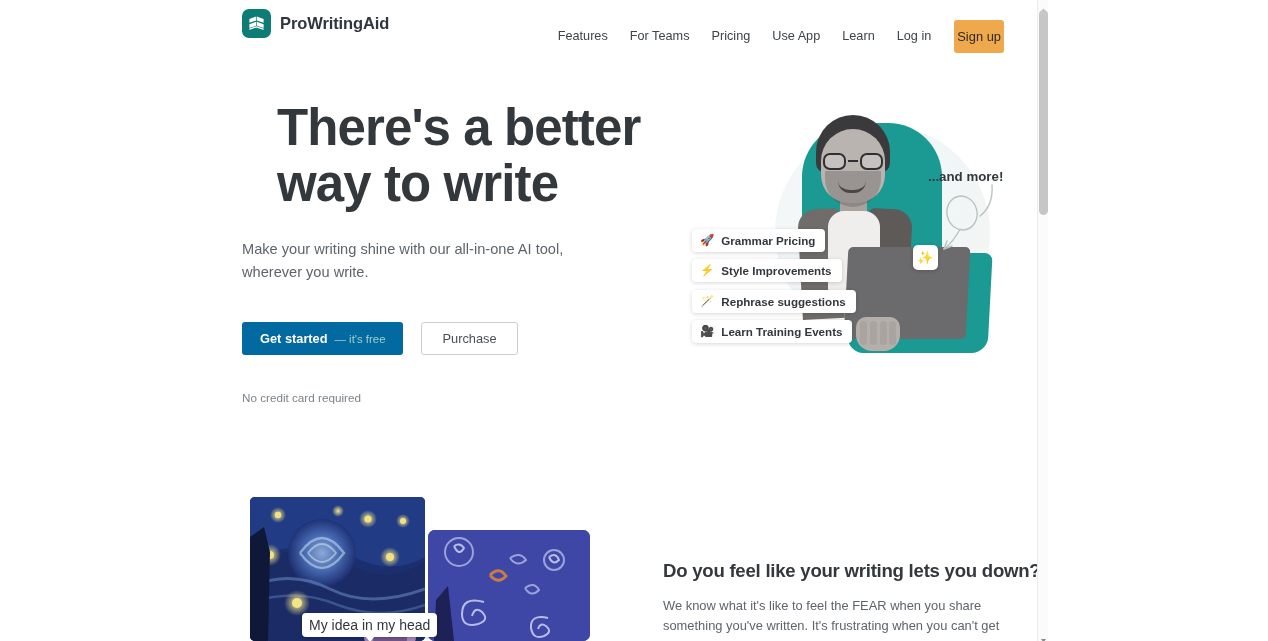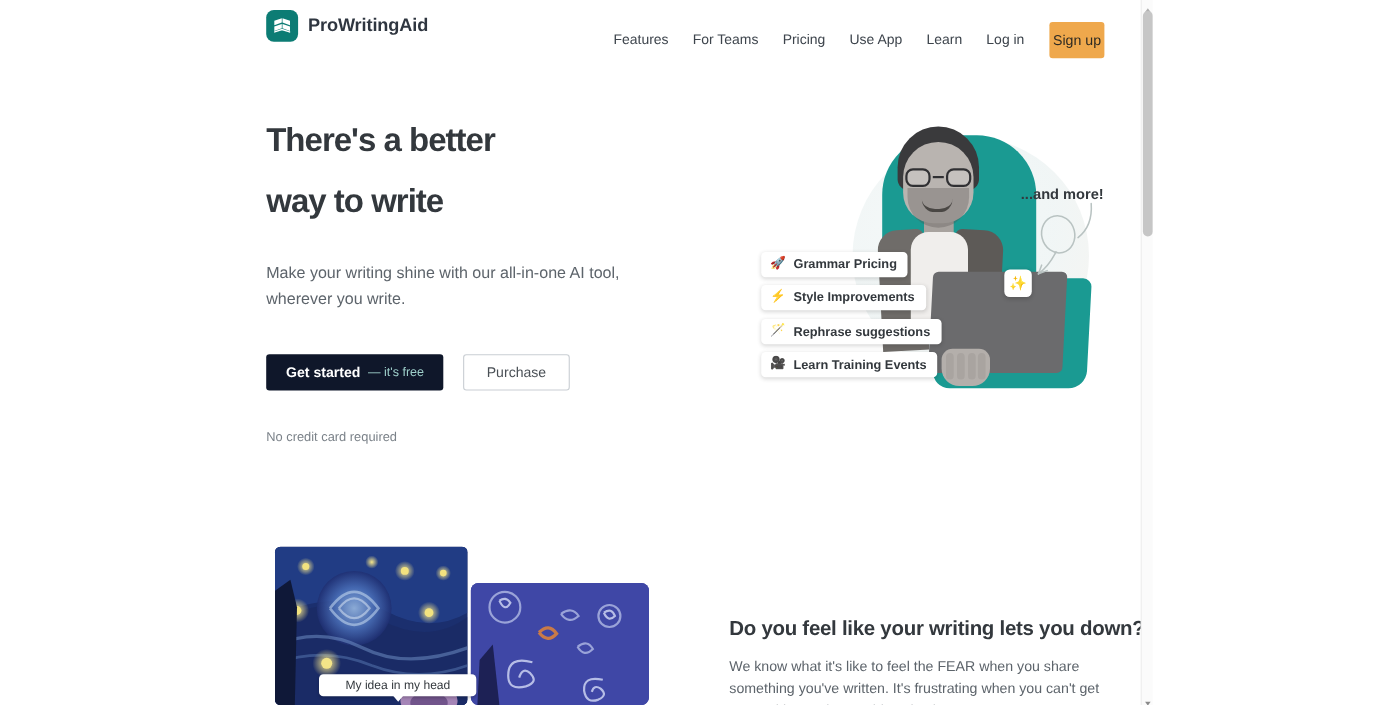--- a/index.html
+++ b/index.html
@@ -95,44 +95,45 @@
 
   
   #hero-text {
     position: absolute;
     left: 242px;
     top: 100px;
     width: 400px;
   }
 
   #hero-title {
-    font-size: 30px;
+    font-size: 51px;
     line-height: 56px;
     font-weight: bold;
     color: #33383d;
     letter-spacing: -0.9px;
+    margin-left: 35px;
   }
 
   #hero-subtitle {
     margin-top: 26px;
     font-size: 14.6px;
     line-height: 23px;
     color: #5d646b;
     width: 325px;
   }
 
   #hero-ctas {
     margin-top: 38px;
     display: flex;
     align-items: center;
     gap: 18px;
   }
 
   #get-started-btn {
-    background: #0f172a;
+    background: #0369a1;
     border: none;
     border-radius: 3px;
     padding: 0 18px;
     height: 33px;
     display: flex;
     align-items: center;
     gap: 7px;
     cursor: pointer;
     font-family: "Liberation Sans", sans-serif;
   }
@@ -416,26 +417,26 @@
     top: 530px;
     width: 162px;
     height: 111px;
     border-radius: 7px;
     overflow: hidden;
     background: #3b43a0;
   }
 
   #idea-tooltip {
     position: absolute;
-    left: 290px;
+    left: 302px;
     top: 613px;
     background: #ffffff;
     border-radius: 4px;
-    padding: 4px 24px;
-    font-size: 11px;
+    padding: 4px 7px;
+    font-size: 14px;
     color: #33383d;
     box-shadow: 0 1px 3px rgba(0,0,0,.22);
     white-space: nowrap;
     z-index: 20;
   }
   #idea-tooltip::after {
     content: "";
     position: absolute;
     left: 50%;
     bottom: -5px;

